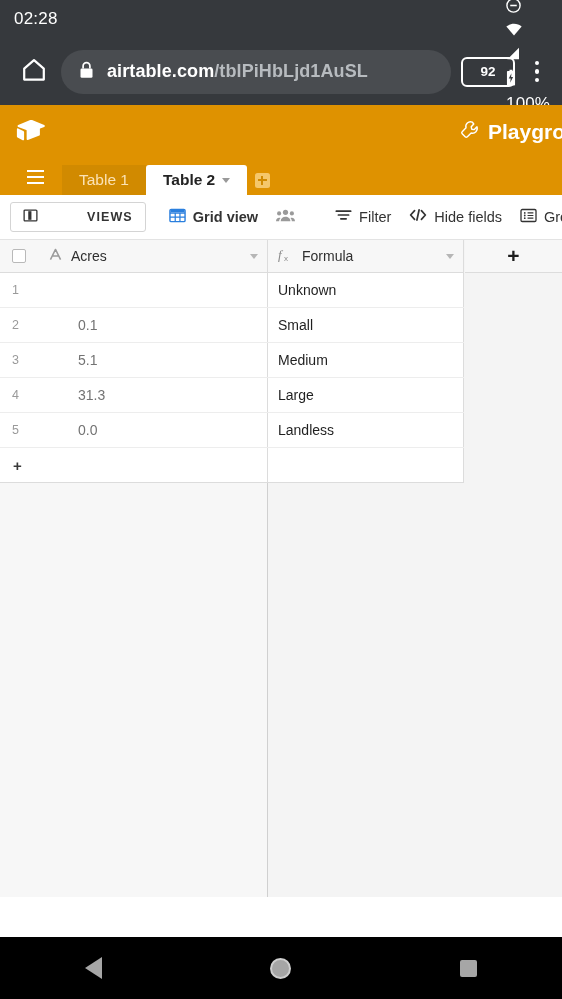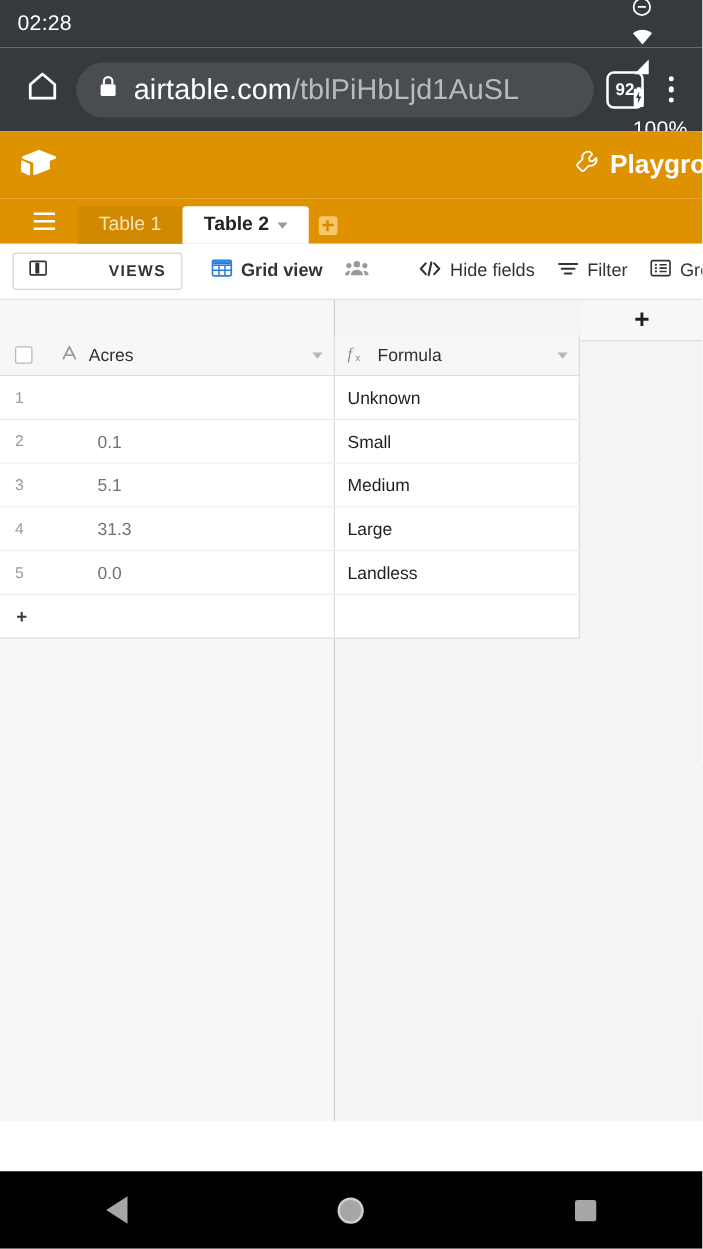--- a/index.html
+++ b/index.html
@@ -26,26 +26,27 @@
   .browserbar {
     height: 67px; background: #36393d;
     display: flex; align-items: center; padding: 0 9px 0 13px; gap: 6px;
   }
   .home-btn { width: 42px; height: 42px; display: flex; align-items: center; justify-content: center; flex: 0 0 auto; }
   .omnibox {
     flex: 1 1 auto; height: 44px; background: #494c50; border-radius: 22px;
     display: flex; align-items: center; padding: 0 18px; gap: 13px; min-width: 0;
   }
   .omnibox .url {
-    font-size: 23px; color: #ffffff; white-space: nowrap; overflow: hidden;
+    font-size: 18px; color: #ffffff; white-space: nowrap; overflow: hidden;
     letter-spacing: .1px;
+    font-weight: bold;
   }
   .omnibox .url .path { color: #b7bbbf; }
   .tabcount {
-    width: 30px; height: 30px; border: 2.2px solid #ffffff; border-radius: 6px;
+    width: 54px; height: 30px; border: 2.2px solid #ffffff; border-radius: 6px;
     display: flex; align-items: center; justify-content: center;
     font-size: 13.5px; color: #ffffff; font-weight: bold; flex: 0 0 auto;
     margin-left: 4px;
   }
   .menu-dots { width: 32px; display: flex; flex-direction: column; align-items: center; gap: 4px; flex: 0 0 auto; }
   .menu-dots i { width: 4.5px; height: 4.5px; border-radius: 50%; background: #ffffff; display: block; }
 
   
   .at-header {
     background: #df9200; height: 54px; display: flex; align-items: center;
@@ -111,21 +112,21 @@
   .tool-gap { width: 22px; flex: 0 0 auto; }
 
   
   .gridwrap { position: relative; height: 657px; background: #f4f4f4; }
   .leftpane {
     position: absolute; left: 0; top: 0; width: 268px; height: 100%;
     background: #f7f7f7; border-right: 1px solid #d0d0d0;
   }
   .gridtable { position: absolute; left: 0; top: 0; width: 464px; }
 
-  .ghead { display: flex; height: 33px; background: #f7f7f7; border-bottom: 1px solid #dcdcdc; margin-top: 28px; }
+  .ghead { display: flex; height: 33px; background: #f7f7f7; border-bottom: 1px solid #dcdcdc; }
   .cell-num {
     width: 38px; flex: 0 0 38px; display: flex; align-items: center; padding-left: 12px;
     font-size: 12.5px; color: #9a9a9a;
   }
   .chk { width: 14px; height: 14px; border: 1.5px solid #b9b9b9; border-radius: 2px; background: #ffffff; }
   .hcol {
     display: flex; align-items: center; gap: 8px; padding: 0 9px 0 10px;
     border-right: 1px solid #dcdcdc; font-size: 14px; color: #2f2f2f;
   }
   .hcol.acres { width: 230px; flex: 0 0 230px; }
@@ -319,33 +320,33 @@
           <circle cx="3.6" cy="5.6" r="2.4"></circle>
             <path d="M0 14.6c0-2.4 1.6-4 3.6-4 .6 0 1.2.1 1.7.4-1 .9-1.6 2.2-1.6 3.6H0z"></path>
           <circle cx="18.4" cy="5.6" r="2.4"></circle>
             <path d="M22 14.6c0-2.4-1.6-4-3.6-4-.6 0-1.2.1-1.7.4 1 .9 1.6 2.2 1.6 3.6H22z"></path>
         </svg>
       </span>
     </div>
     <div class="tool-gap"></div>
     <div class="tool-item">
       <span>
+        <svg width="17" height="14" viewBox="0 0 18 14" stroke="#333" stroke-width="1.8" stroke-linecap="round">
+          <path d="M1.4 3h15.2M3.6 7h10.8M6.2 11h5.6"></path>
+        </svg>
+      </span>
+      <span class="label">Filter</span>
+    </div>
+    <div class="tool-item">
+      <span>
         <svg width="18" height="14" viewBox="0 0 20 14" fill="none" stroke="#333" stroke-width="1.9" stroke-linejoin="round" stroke-linecap="round">
           <path d="M6.2 2.2 1.8 7l4.4 4.8M13.8 2.2 18.2 7l-4.4 4.8M11.2 1.4 8.8 12.6"></path>
         </svg>
       </span>
       <span class="label">Hide fields</span>
-    </div>
-    <div class="tool-item">
-      <span>
-        <svg width="17" height="14" viewBox="0 0 18 14" stroke="#333" stroke-width="1.8" stroke-linecap="round">
-          <path d="M1.4 3h15.2M3.6 7h10.8M6.2 11h5.6"></path>
-        </svg>
-      </span>
-      <span class="label">Filter</span>
     </div>
     <div class="tool-item">
       <span>
         <svg width="17" height="15" viewBox="0 0 18 16" fill="none" stroke="#333" stroke-width="1.4">
           <rect x="1" y="1.6" width="16" height="12.8" rx="1.4"></rect>
           <path d="M8 5.2h6.2M8 8h6.2M8 10.8h6.2" stroke-width="1.3"></path>
           <circle cx="5" cy="5.2" r=".95" fill="#333" stroke="none"></circle>
           <circle cx="5" cy="8" r=".95" fill="#333" stroke="none"></circle>
           <circle cx="5" cy="10.8" r=".95" fill="#333" stroke="none"></circle>
         </svg>

